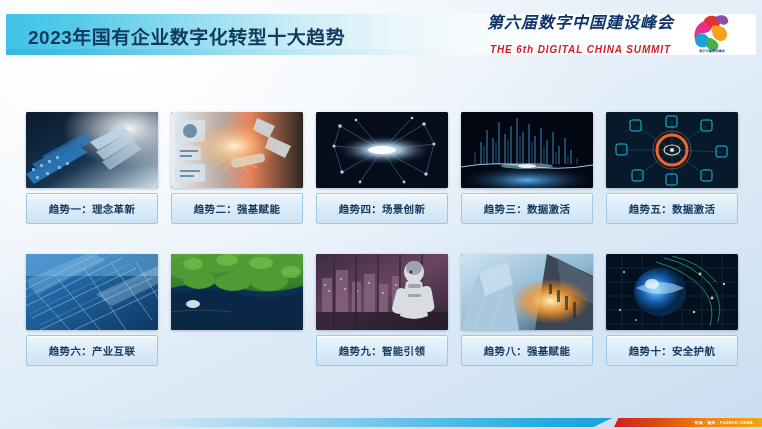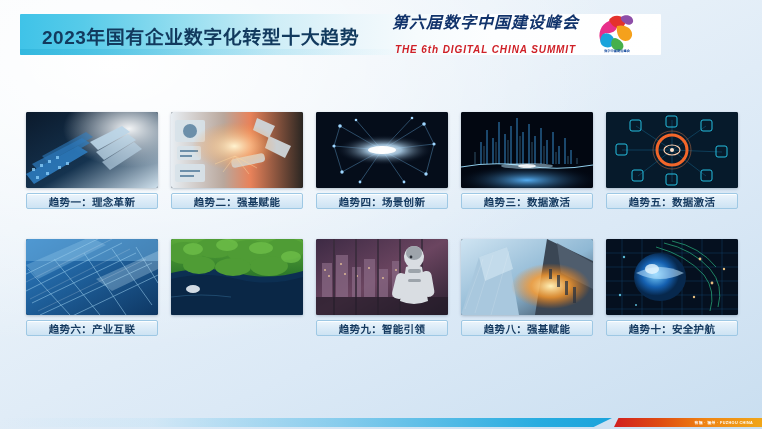--- a/index.html
+++ b/index.html
@@ -24,23 +24,23 @@
     width: 762px;
     height: 429px;
     background:
       radial-gradient(ellipse at 15% 15%, #ffffff 0%, rgba(255,255,255,0) 55%),
       linear-gradient(155deg, #f4f8fb 0%, #eaf2f9 30%, #dbe9f6 65%, #c9def0 100%);
   }
 
   
   .header-band {
     position: absolute;
-    left: 20px;
+    left: 6px;
     top: 14px;
-    width: 641px;
+    width: 750px;
     height: 41px;
     background: linear-gradient(90deg,
         #3fc3e8 0%,
         #57cbe9 10%,
         #8fdcef 24%,
         #cfeef7 40%,
         #eaf6fb 52%,
         #f6fbfd 62%,
         #fdfeff 74%,
         #ffffff 100%);
@@ -156,21 +156,21 @@
     height: 76px;
     border-radius: 2px;
     overflow: hidden;
     position: relative;
     background: #0a1420;
     box-shadow: 0 1px 3px rgba(20,50,80,.28);
   }
   .card-thumb svg { display: block; width: 100%; height: 100%; }
 
   .card-caption {
-    height: 16px;
+    height: 31px;
     display: flex;
     align-items: center;
     justify-content: center;
     background: linear-gradient(180deg, #ecf5fc 0%, #ddecf8 45%, #cde3f3 100%);
     border: 1px solid #9ec8e4;
     border-radius: 2px;
     font-size: 10.5px;
     font-weight: bold;
     color: #13385e;
     letter-spacing: .3px;

